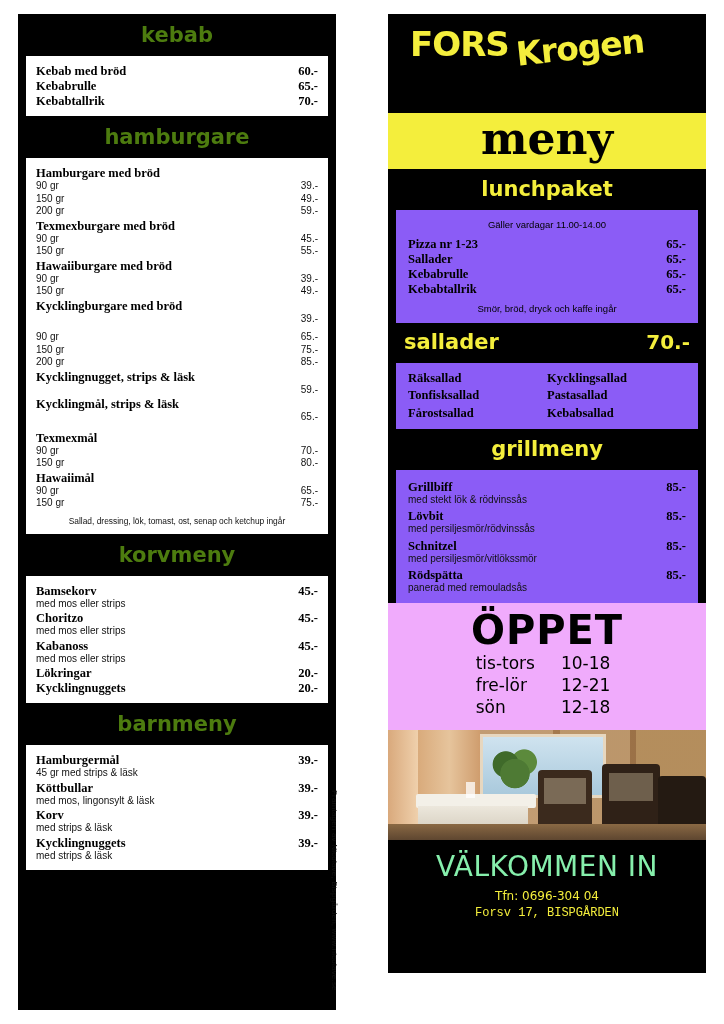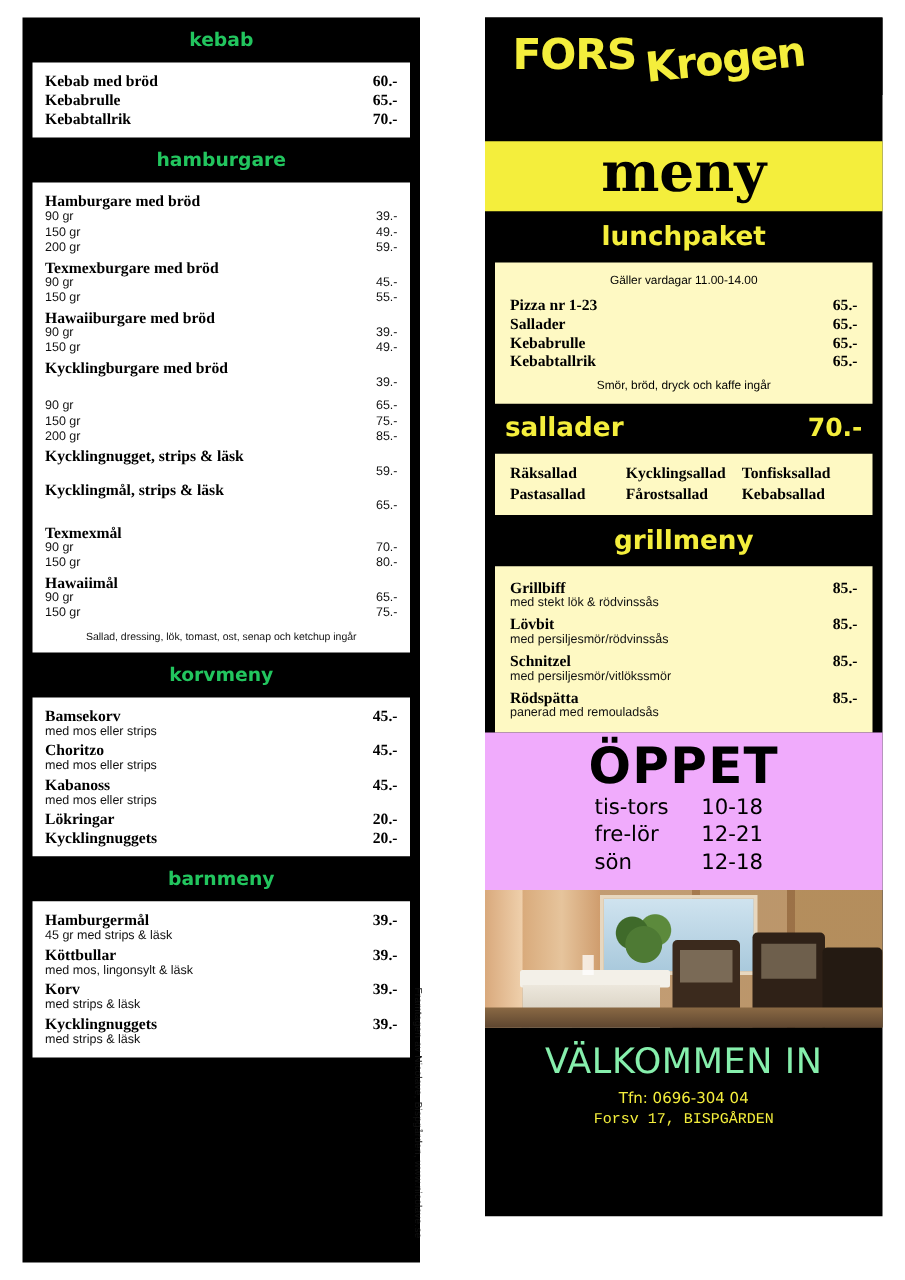--- a/index.html
+++ b/index.html
@@ -12,22 +12,22 @@
   }
   .page{position:relative;width:724px;height:1024px;}
 
   
   .left{
     position:absolute;left:18px;top:14px;
     width:318px;height:996px;
     background:#000;
   }
   .lhead{
-    color:#22c55e;
-    font-size:15px;
+    color:#4d7c0f;
+    font-size:21px;
     text-align:center;
     padding:9px 0 9px 0;
     font-family:"DejaVu Sans", sans-serif;
     font-weight:bold;
     border-radius:11px;
   }
   .lbox{
     background:#fff;
     margin:0 8px;
     padding:7px 10px 8px 10px;
@@ -116,21 +116,21 @@
   }
   .rhead{
     color:#f4ee3c;
     font-size:21px;
     text-align:center;
     padding:8px 0 9px 0;
     font-family:"DejaVu Sans", sans-serif;
     font-weight:bold;
   }
   .rbox{
-    background:#fef9c3;
+    background:#8b5cf6;
     margin:0 8px;
     padding:7px 12px 8px 12px;
   }
   .centernote{
     text-align:center;
     font-size:9.5px;
     padding:2px 0 6px 0;
   }
   .centernote2{
     text-align:center;
@@ -138,21 +138,21 @@
     padding:7px 0 1px 0;
   }
   .sal-head{
     display:flex;align-items:center;justify-content:space-between;
     padding:7px 16px 9px 16px;
     color:#f4ee3c;
   }
   .sal-head .t{font-size:21px;font-family:"DejaVu Sans", sans-serif;font-weight:bold;}
   .sal-head .p{font-size:20px;font-family:"DejaVu Sans", sans-serif;font-weight:bold;}
   .sal-grid{
-    display:grid;grid-template-columns:1fr 1fr 1fr;
+    display:grid;grid-template-columns:1fr 1fr;
     row-gap:1px;
   }
   .sal-grid div{
     font-family:"Liberation Serif", serif;
     font-weight:bold;font-size:12.5px;
     line-height:1.3;
   }
   .grillrow{padding-top:2px;}
   .oppet{
     background:#f0abfc;

